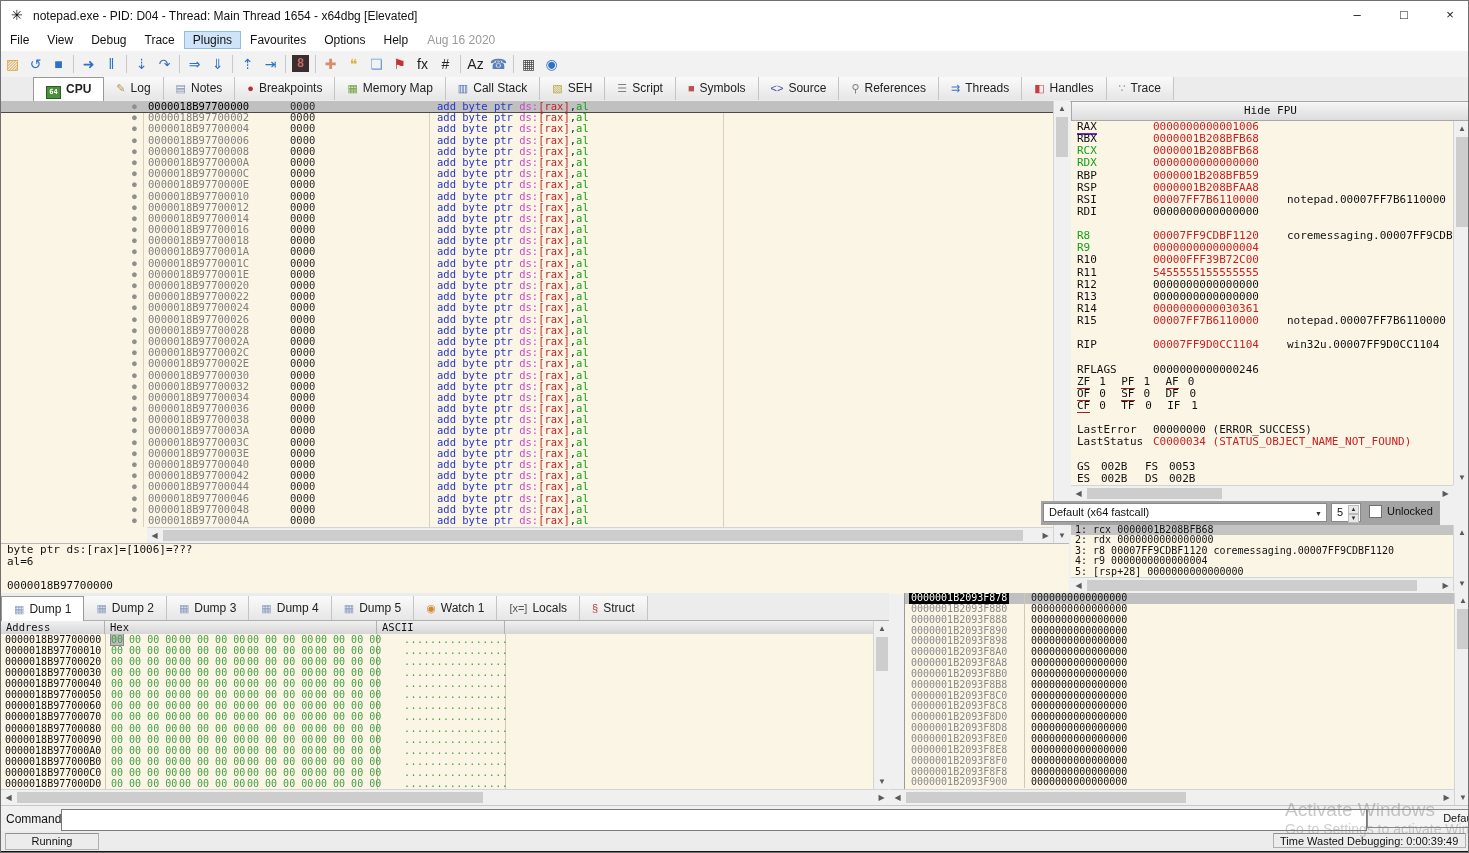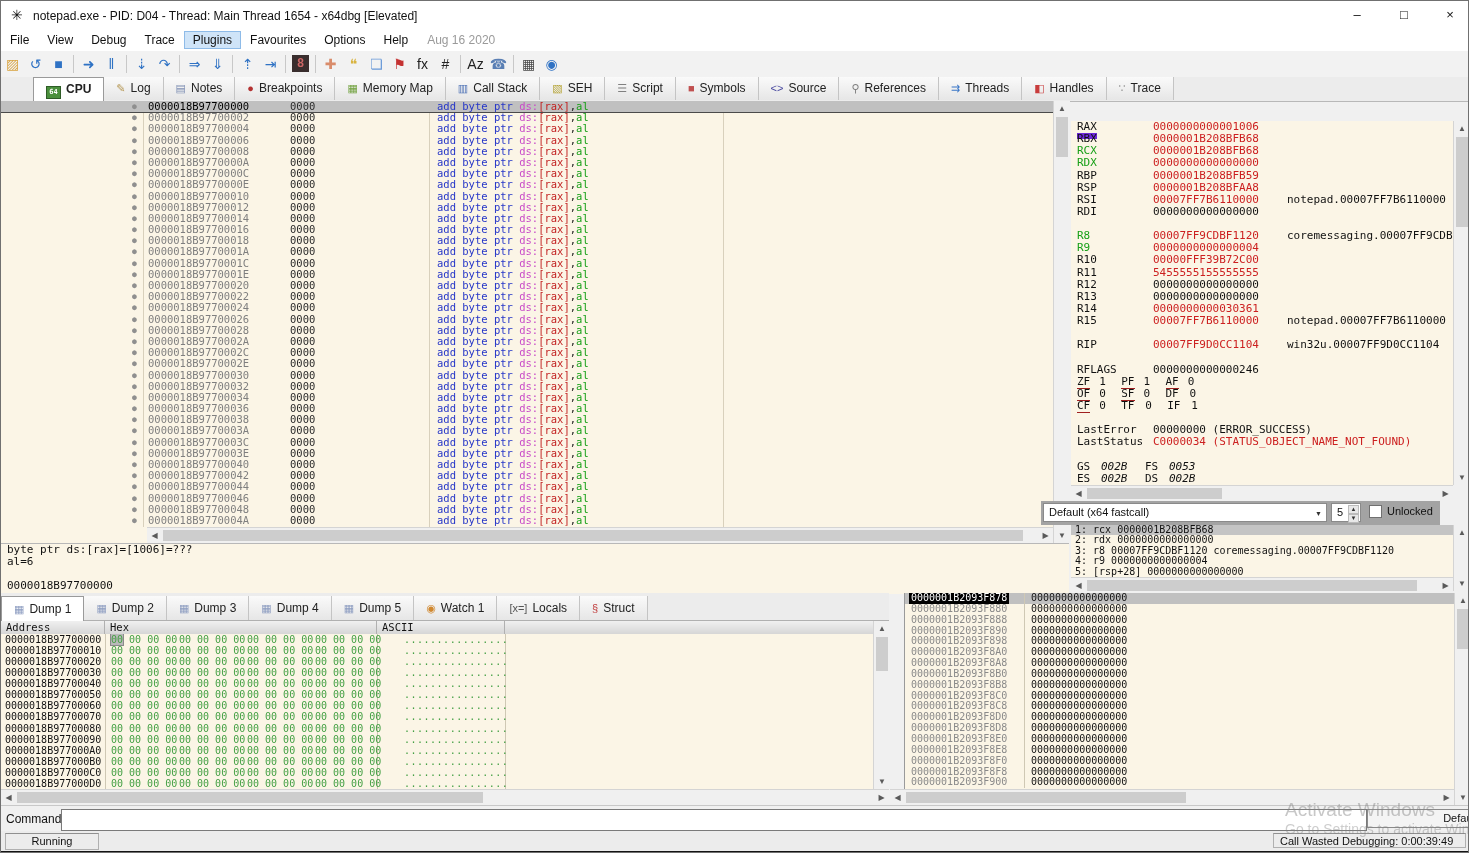--- a/index.html
+++ b/index.html
@@ -66,27 +66,27 @@
 
   
   #fpu-btn{position:absolute;left:1070px;top:100px;width:399px;height:20px;background:linear-gradient(#f6f6f6,#dcdcdc);
            border:1px solid #a8a8a8;box-sizing:border-box;text-align:center;font-size:11px;line-height:18px;
            font-family:"DejaVu Sans Mono",monospace;color:#111;}
   #regs{left:1070px;top:120px;width:382px;height:364px;}
   .rline{height:12.13px;line-height:12.13px;font-size:11px;white-space:pre;padding-left:6px;font-family:"DejaVu Sans Mono",monospace;}
   .rname{display:inline-block;width:76px;color:#111;}
   .rname.g{color:#18a018;}
   .rname.u{width:auto;min-width:0;}
-  .rname.u .un{border-bottom:6px solid #6d28d9;}
+  .rname.u .un{border-bottom:2px solid #6d28d9;}
   .rval.r{color:#cc2020;} .rval.k{color:#111;}
   .rcmt{color:#111;margin-left:28px;}
   .fl-l{display:inline-block;width:24px;color:#111;}
   .fl-l.u{width:auto;margin-right:9px;} .fl-l.u .un{border-bottom:1px solid #a02020;}
   .fl-v{display:inline-block;width:22px;color:#111;}
-  .sg-l{display:inline-block;width:24px;color:#111;} .sg-v{display:inline-block;width:44px;color:#111;font-style:italic;}
+  .sg-l{display:inline-block;width:24px;color:#111;} .sg-v{display:inline-block;width:44px;color:#111;}
   #regs-vscroll{left:1452px;top:120px;height:364px;}
   #regs-hscroll{left:1070px;top:484px;width:382px;}
 
   
   #ccrow{position:absolute;left:1040px;top:500px;width:399px;height:24px;background:#a3a3a3;}
   #cc-select{position:absolute;left:2px;top:2px;width:284px;height:19px;background:#fff;border:1px solid #8a8a8a;
              font-size:11px;line-height:17px;padding-left:5px;color:#111;box-sizing:border-box;}
   #cc-select::after{content:"▼";position:absolute;right:4px;top:1px;font-size:7px;color:#333;}
   #cc-spin{position:absolute;left:290px;top:2px;width:30px;height:19px;background:#fff;border:1px solid #8a8a8a;
            font-size:11px;line-height:17px;padding-left:5px;box-sizing:border-box;color:#111;}
@@ -231,20 +231,21 @@
     <div class="thumb" style="top:16px;height:40px;"></div>
     <div class="arr dn">▼</div>
   </div>
   <div id="disasm-hscroll-gap"></div>
   <div class="sb sb-h" id="disasm-hscroll">
     <div class="arr lf">◀</div>
     <div class="thumb" style="left:16px;width:860px;"></div>
     <div class="arr rt">▶</div>
   </div>
 
+  <div id="fpu-btn">Hide FPU</div>
   <div id="regs" class="pane">
       <div class="rline"><span class="rname u" style="width: 76px; display: inline-block;"><span class="un">RAX</span></span><span class="rval r">0000000000001006</span></div>
       <div class="rline"><span class="rname">RBX</span><span class="rval r">0000001B208BFB68</span></div>
       <div class="rline"><span class="rname g">RCX</span><span class="rval r">0000001B208BFB68</span></div>
       <div class="rline"><span class="rname g">RDX</span><span class="rval r">0000000000000000</span></div>
       <div class="rline"><span class="rname">RBP</span><span class="rval r">0000001B208BFB59</span></div>
       <div class="rline"><span class="rname">RSP</span><span class="rval r">0000001B208BFAA8</span></div>
       <div class="rline"><span class="rname">RSI</span><span class="rval r">00007FF7B6110000</span><span class="rcmt">notepad.00007FF7B6110000</span></div>
       <div class="rline"><span class="rname">RDI</span><span class="rval k">0000000000000000</span></div>
       <div class="rline"></div>
@@ -383,21 +384,21 @@
   </div>
 
   <div id="cmdbar">
     <span id="cmd-label">Command:</span>
     <input id="cmd-input" value="" style="">
     <div id="cmd-profile">Default</div>
   </div>
 
   <div id="statusbar">
     <div id="status-state">Running</div>
-    <div id="status-time">Call Wasted Debugging: 0:00:39:49</div>
+    <div id="status-time">Time Wasted Debugging: 0:00:39:49</div>
   </div>
   <div id="blackstrip"></div>
 
   <div id="watermark">
     <div id="wm1">Activate Windows</div>
     <div id="wm2">Go to Settings to activate Windows.</div>
   </div>
 
 </div>
 

